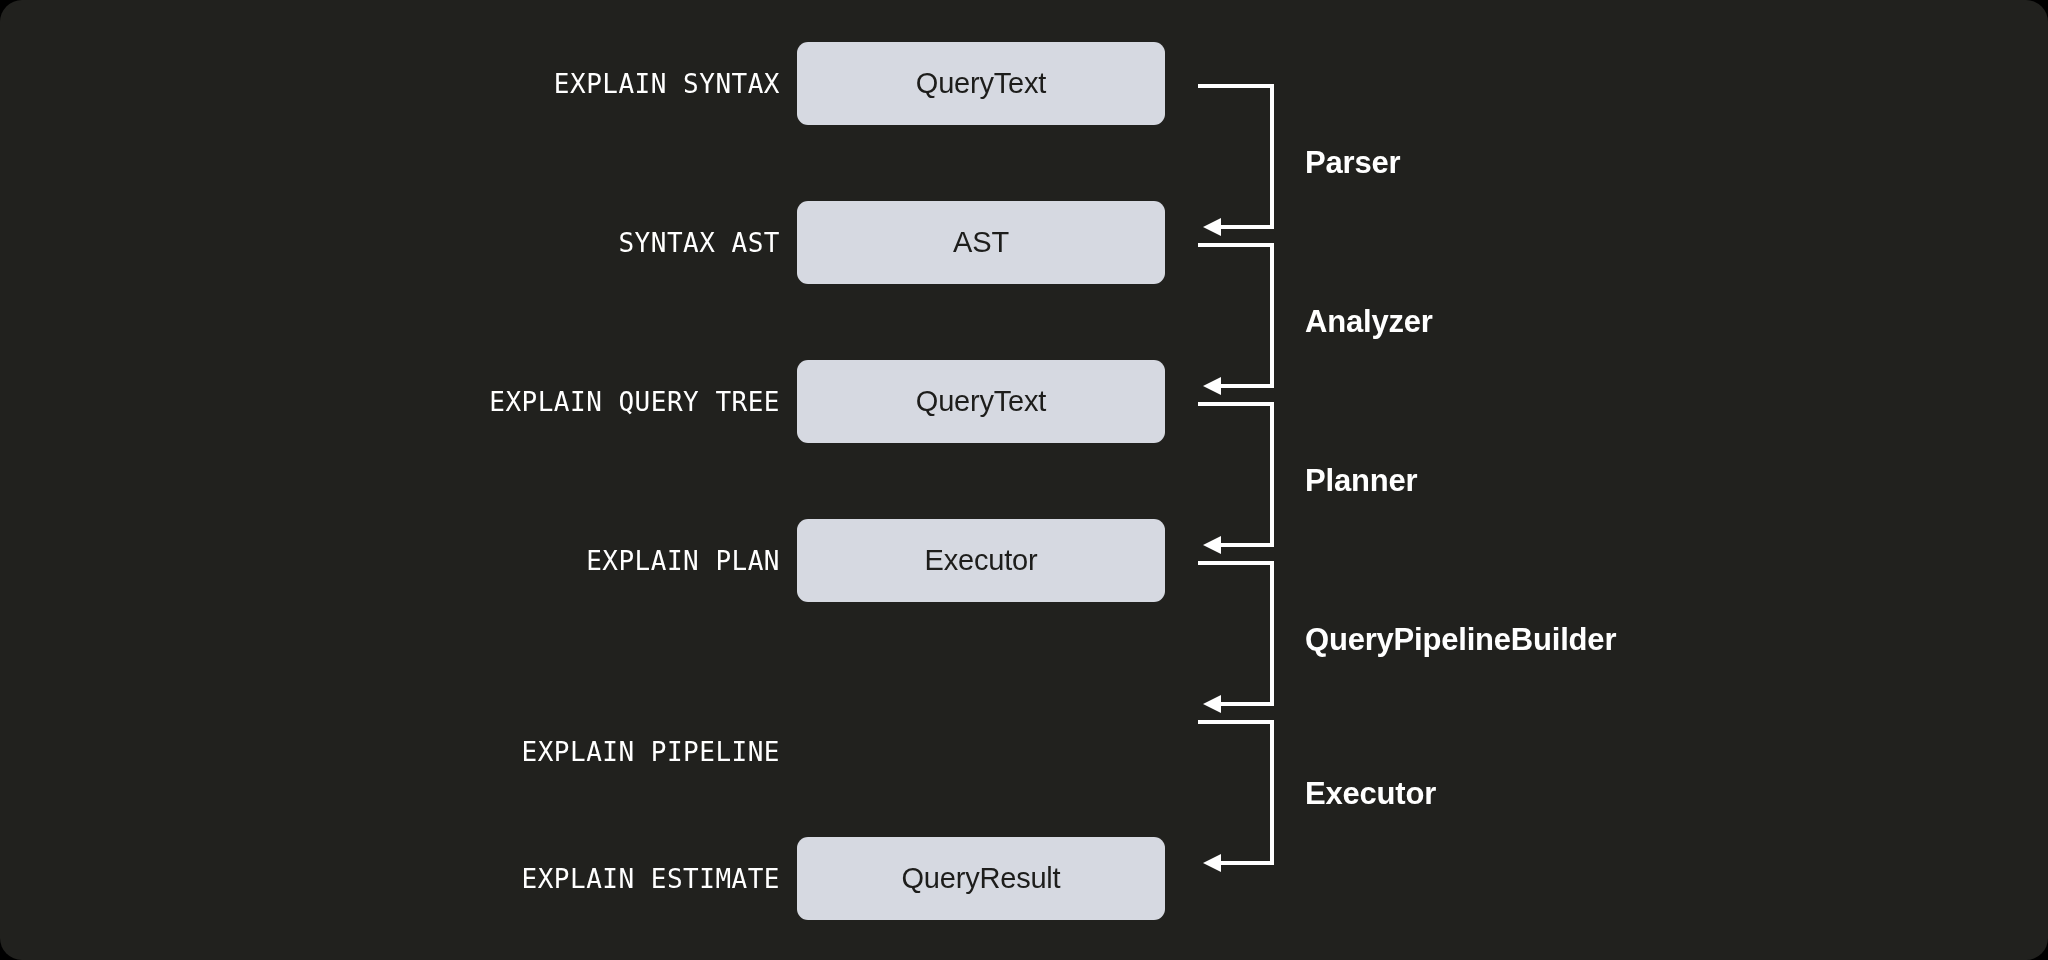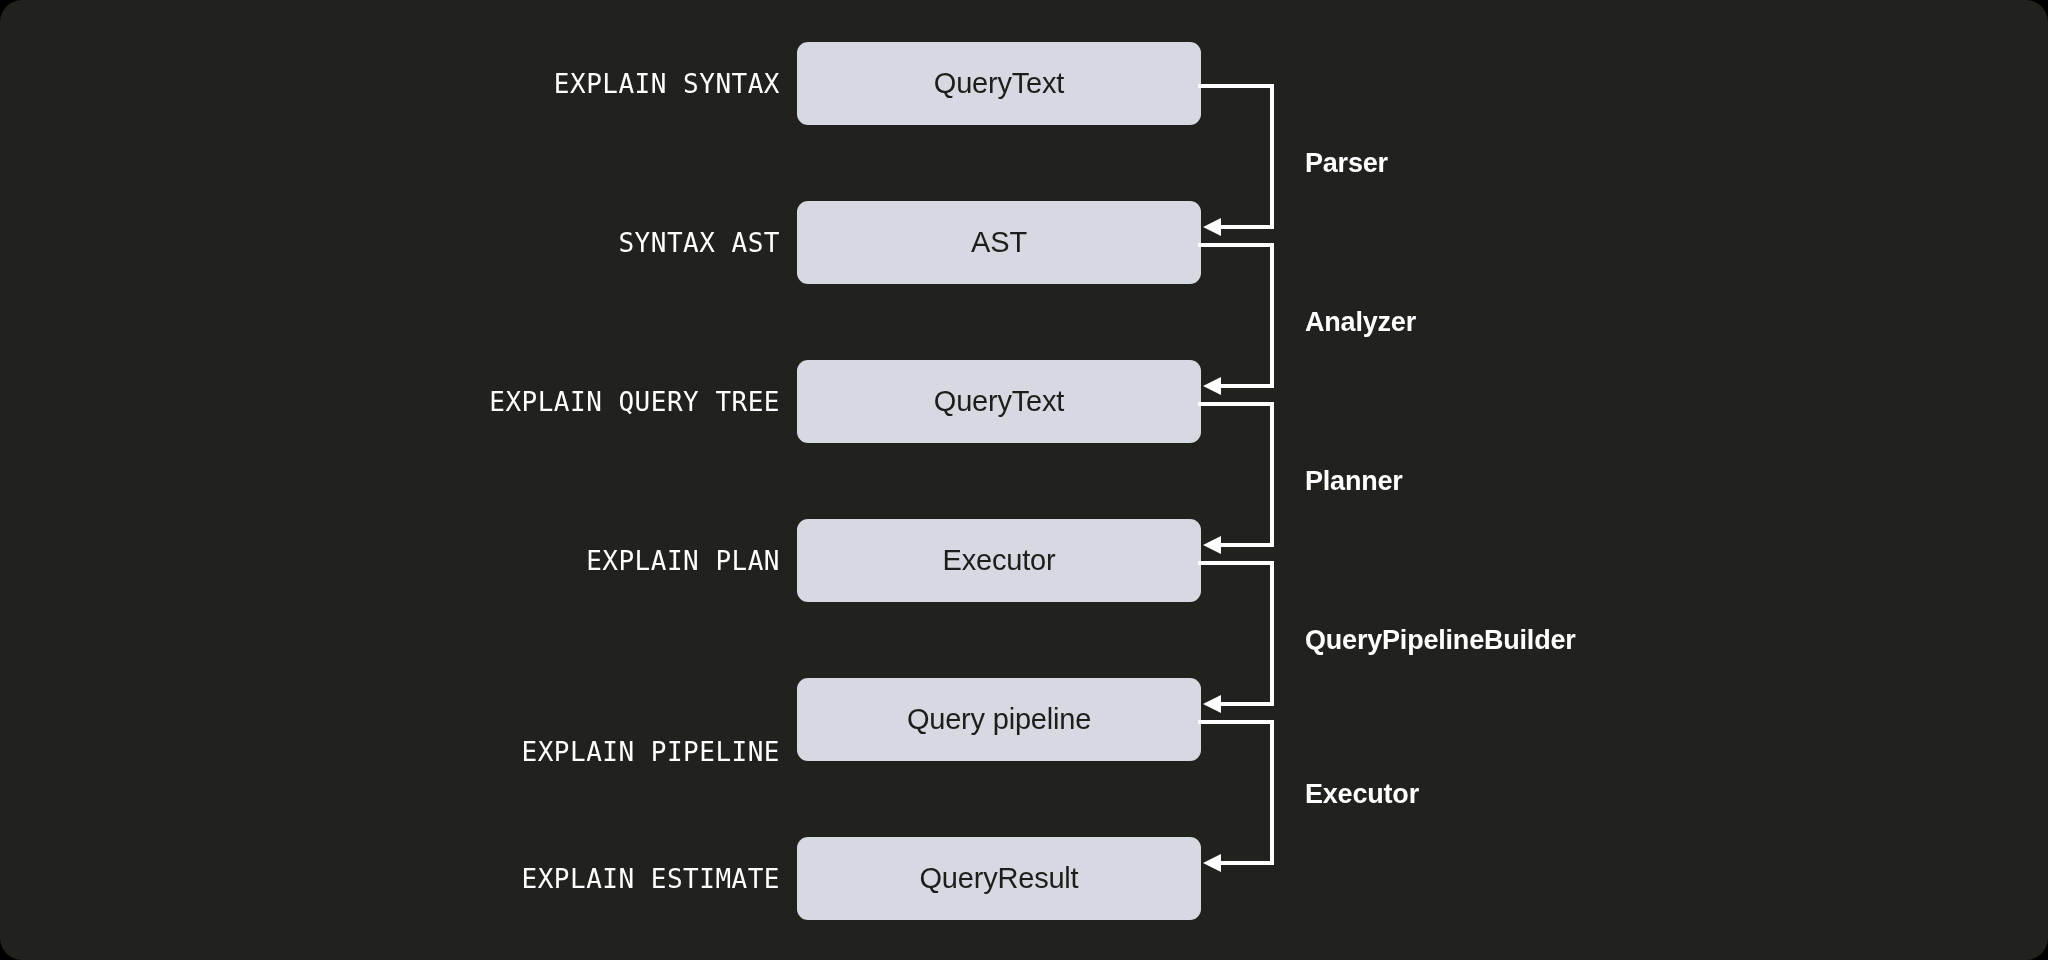--- a/index.html
+++ b/index.html
@@ -33,21 +33,21 @@
     font-family: "DejaVu Sans Mono", "Liberation Mono", monospace;
     font-size: 26px;
     letter-spacing: 0.5px;
     transform: translateY(-50%);
   }
 
   
   .stage-box {
     position: absolute;
     left: 797px;
-    width: 404px;
+    width: 368px;
     height: 83px;
     background: #d6d9e1;
     border-radius: 11px;
     display: flex;
     align-items: center;
     justify-content: center;
   }
   .stage-box-label {
     color: #1d1d1b;
     font-family: "Liberation Sans", sans-serif;
@@ -66,21 +66,21 @@
   .connector svg { display: block; overflow: visible; }
 
   
   .component-label {
     position: absolute;
     left: 1305px;
     white-space: nowrap;
     color: #ffffff;
     font-family: "Liberation Sans", sans-serif;
     font-weight: bold;
-    font-size: 27px;
+    font-size: 31px;
     letter-spacing: -0.2px;
     transform: translateY(-50%);
   }
 </style>
 </head>
 <body>
 
 <div id="canvas">
 
   <div class="explain-label" style="top:84px">EXPLAIN SYNTAX</div>
@@ -94,23 +94,20 @@
     <span class="stage-box-label">QueryText</span>
   </div>
   <div class="stage-box" style="top:201px">
     <span class="stage-box-label">AST</span>
   </div>
   <div class="stage-box" style="top:360px">
     <span class="stage-box-label">QueryText</span>
   </div>
   <div class="stage-box" style="top:519px">
     <span class="stage-box-label">Executor</span>
-  </div>
-  <div class="stage-box" style="top:678px">
-    <span class="stage-box-label">Query pipeline</span>
   </div>
   <div class="stage-box" style="top:837px">
     <span class="stage-box-label">QueryResult</span>
   </div>
 
   <div class="connector" style="top:42px; height:200px">
     <svg width="90" height="200" viewBox="0 0 90 200" fill="none" aria-hidden="true">
       <path d="M5 44 H77 V185 H18" stroke="#ffffff" stroke-width="4" fill="none" stroke-linecap="square"></path>
       <path d="M8 185 L26 176 L26 194 Z" fill="#ffffff"></path>
     </svg>

